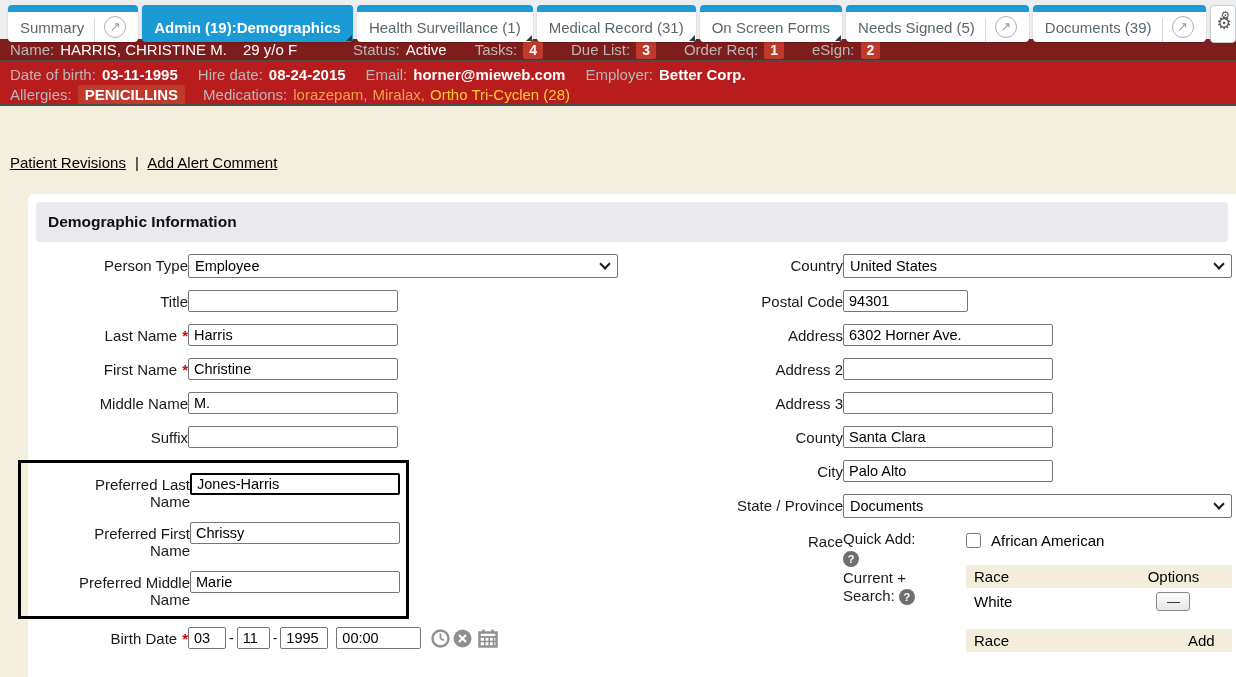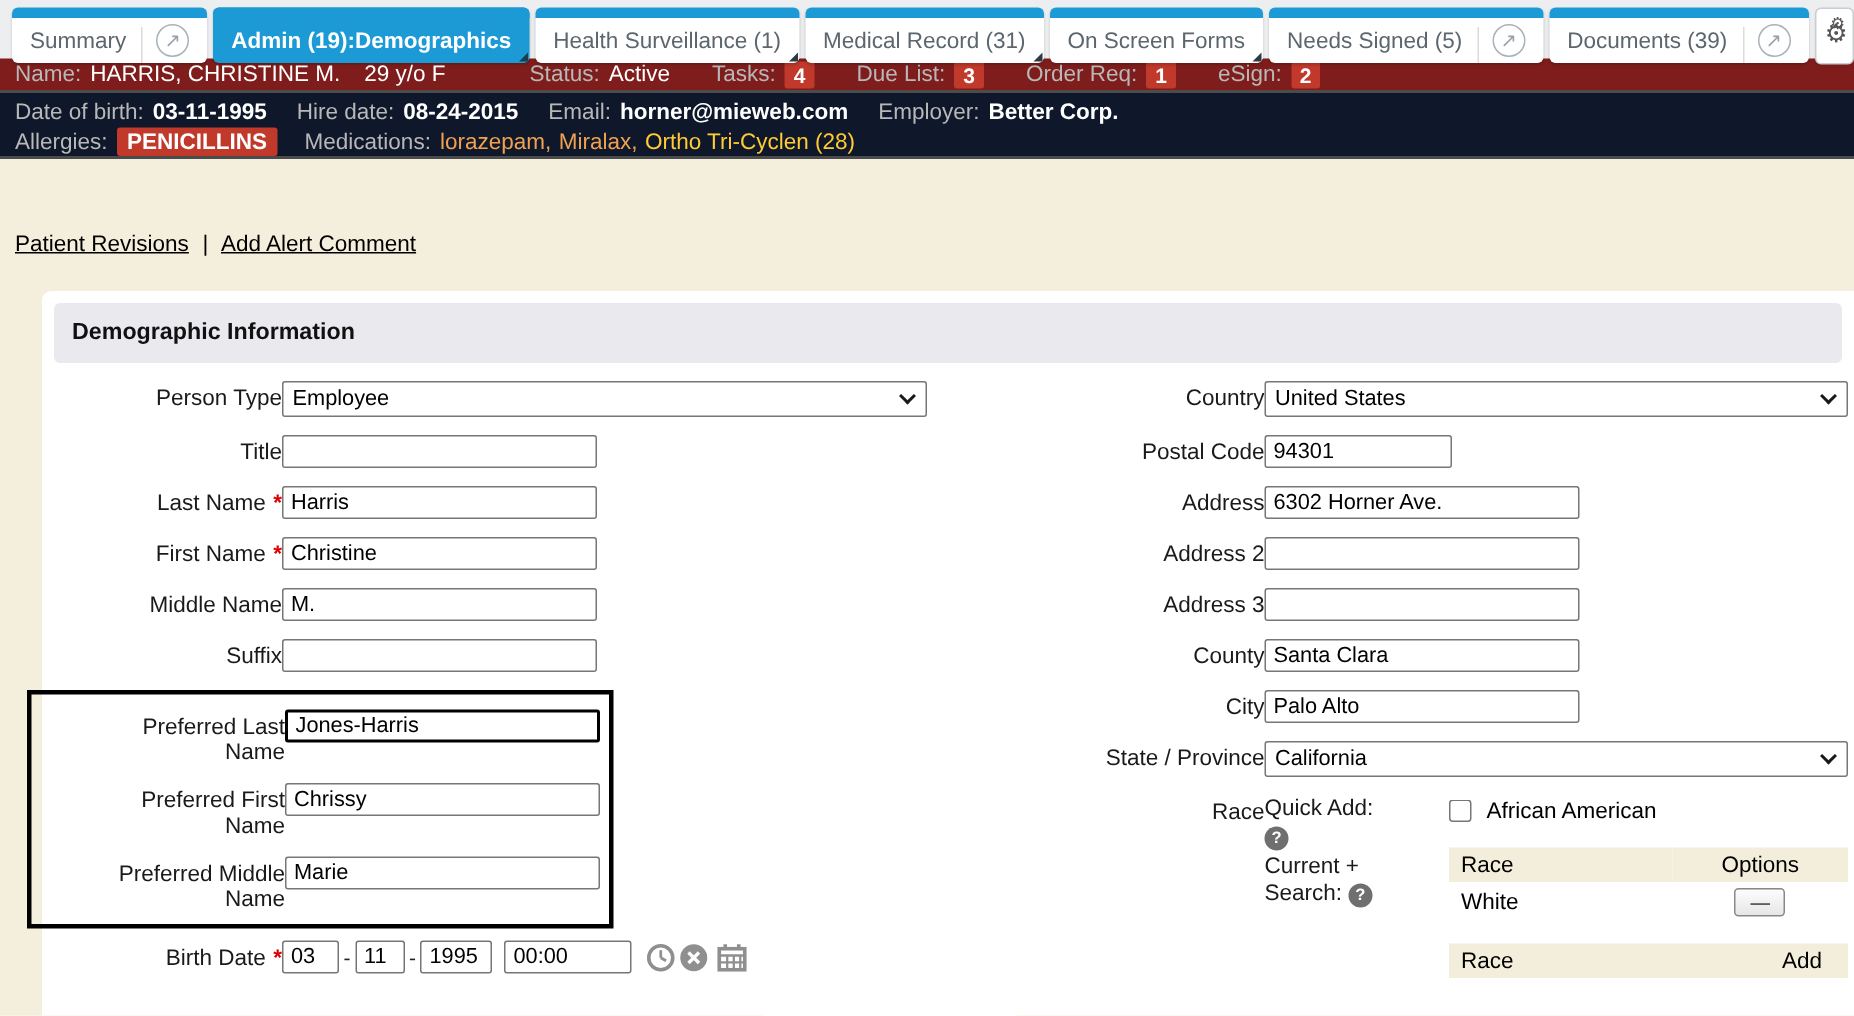--- a/index.html
+++ b/index.html
@@ -26,21 +26,21 @@
   .gearbtn { background:#fff; border:1px solid #c9cdd0; border-radius:4px;
     width:37px; height:38px; position:relative; cursor:pointer; box-shadow:0 1px 2px rgba(0,0,0,.1); }
   .gear-main { position:absolute; left:6px; top:9px; font-size:17px; color:#555;
     font-family:"DejaVu Sans", sans-serif; line-height:1; }
   .gear-small { position:absolute; right:5px; top:4px; font-size:11px; color:#555;
     font-family:"DejaVu Sans", sans-serif; line-height:1; }
 
   
   .bar1 { height:23px; background:#7f1d1d; border-bottom:2px solid #4b4b4b;
     display:flex; align-items:center; padding:0 10px; font-size:15px; white-space:nowrap; }
-  .bar2 { height:44px; background:#0f172a; border-bottom:2px solid #4b4b4b;
+  .bar2 { height:44px; background:#b91c1c; border-bottom:2px solid #4b4b4b;
     padding:2px 10px 0 10px; font-size:15px; }
   .bar2 .line { height:20px; display:flex; align-items:center; white-space:nowrap; }
   .blbl { color:#b8b8b8; margin-right:6px; }
   .bval { color:#fff; }
   .bvalb { color:#fff; font-weight:bold; }
   .sp16 { margin-right:16px; } .sp20 { margin-right:20px; } .sp28 { margin-right:28px; }
   .badge { background:#c0392b; color:#fff; font-weight:bold; font-size:14px;
     padding:1px 6px; border-radius:2px; margin-right:28px; }
   .allergy-badge { background:#c0392b; color:#fff; font-weight:bold;
     padding:1px 7px; border-radius:2px; margin-right:18px; }
@@ -364,21 +364,21 @@
       <div class="frow">
         <div class="lblc"><span class="lt">City</span></div>
         <div class="ctlc">
             <input class="ti" value="Palo Alto" style="">
           </div>
       </div>
       <div class="frow">
         <div class="lblc"><span class="lt">State / Province</span></div>
         <div class="ctlc">
           <div class="sel stretch">
-            <span>California</span>
+            <span>Documents</span>
             <span class="chev"></span>
           </div>
         </div>
       </div>
 
       <div class="frow">
         <div class="lblc"><span class="lt">Race</span></div>
         <div class="race-ctl">
           <div class="quickadd">
             <div>Quick Add:</div>

